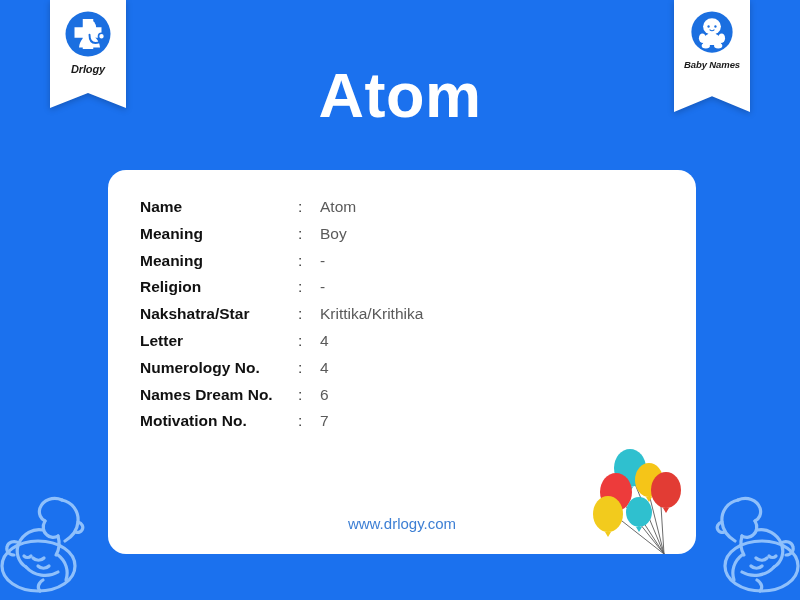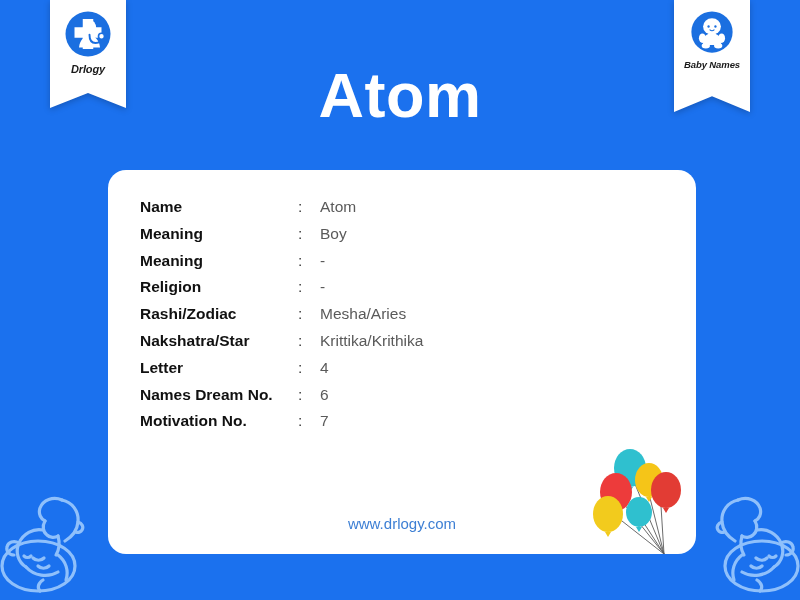--- a/index.html
+++ b/index.html
@@ -228,31 +228,31 @@
         <td class="cell-label">Meaning</td>
         <td class="cell-sep">:</td>
         <td class="cell-value">-</td>
       </tr>
       <tr>
         <td class="cell-label">Religion</td>
         <td class="cell-sep">:</td>
         <td class="cell-value">-</td>
       </tr>
       <tr>
-        <td class="cell-label">Rashi/Zodiac</td>
-        <td class="cell-sep">:</td>
-        <td class="cell-value">Mesha/Aries</td>
-      </tr>
-      <tr>
         <td class="cell-label">Nakshatra/Star</td>
         <td class="cell-sep">:</td>
         <td class="cell-value">Krittika/Krithika</td>
       </tr>
       <tr>
         <td class="cell-label">Letter</td>
+        <td class="cell-sep">:</td>
+        <td class="cell-value">4</td>
+      </tr>
+      <tr>
+        <td class="cell-label">Numerology No.</td>
         <td class="cell-sep">:</td>
         <td class="cell-value">4</td>
       </tr>
       <tr>
         <td class="cell-label">Names Dream No.</td>
         <td class="cell-sep">:</td>
         <td class="cell-value">6</td>
       </tr>
       <tr>
         <td class="cell-label">Motivation No.</td>

